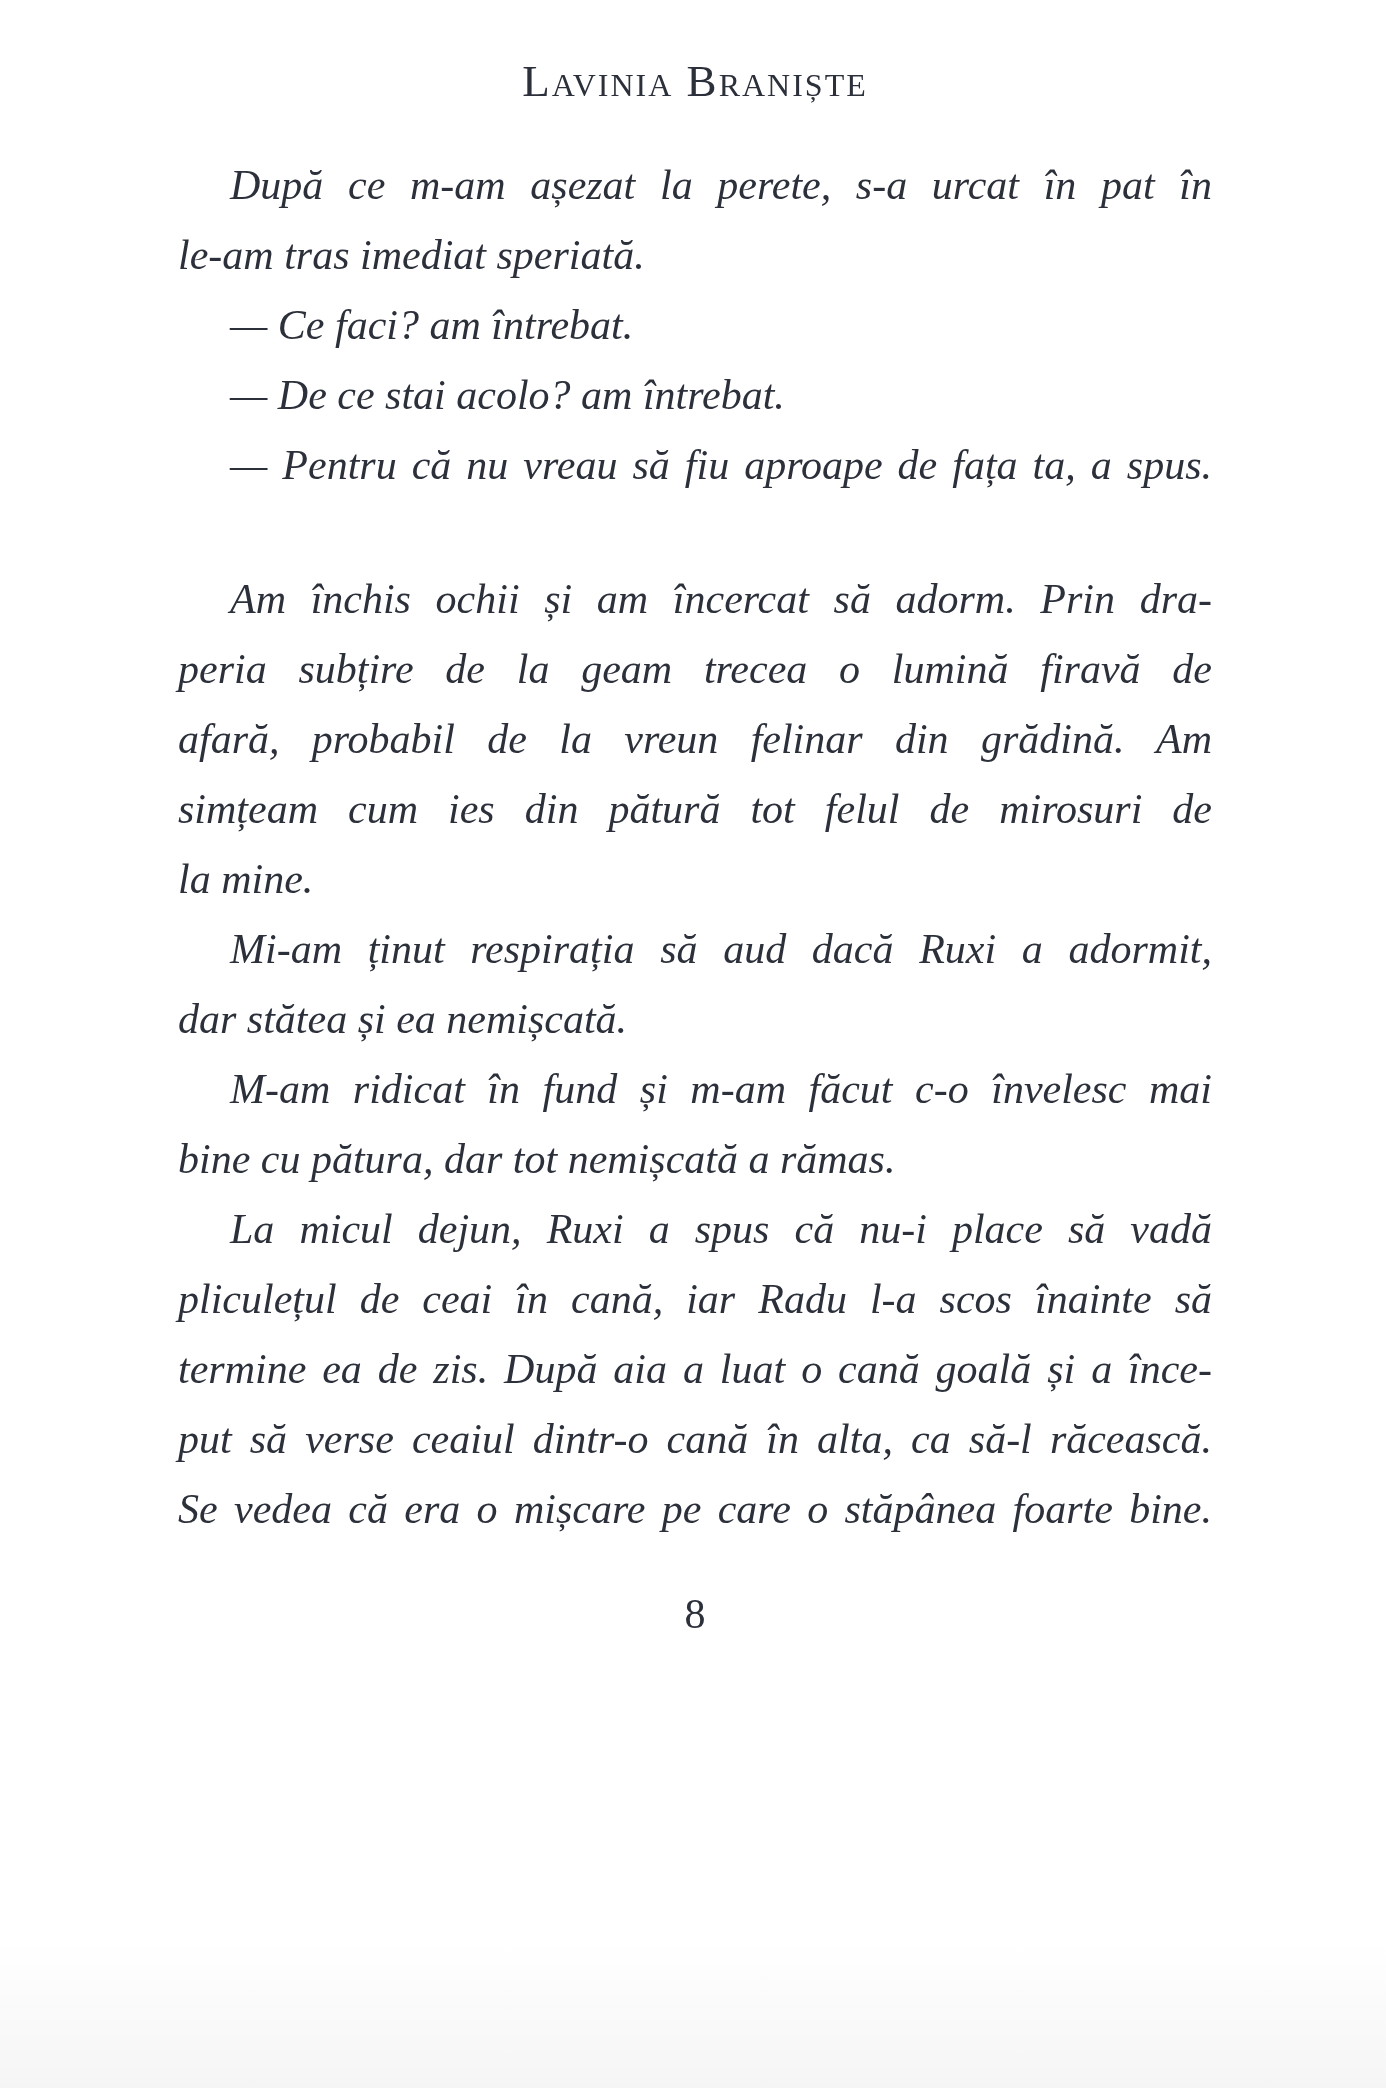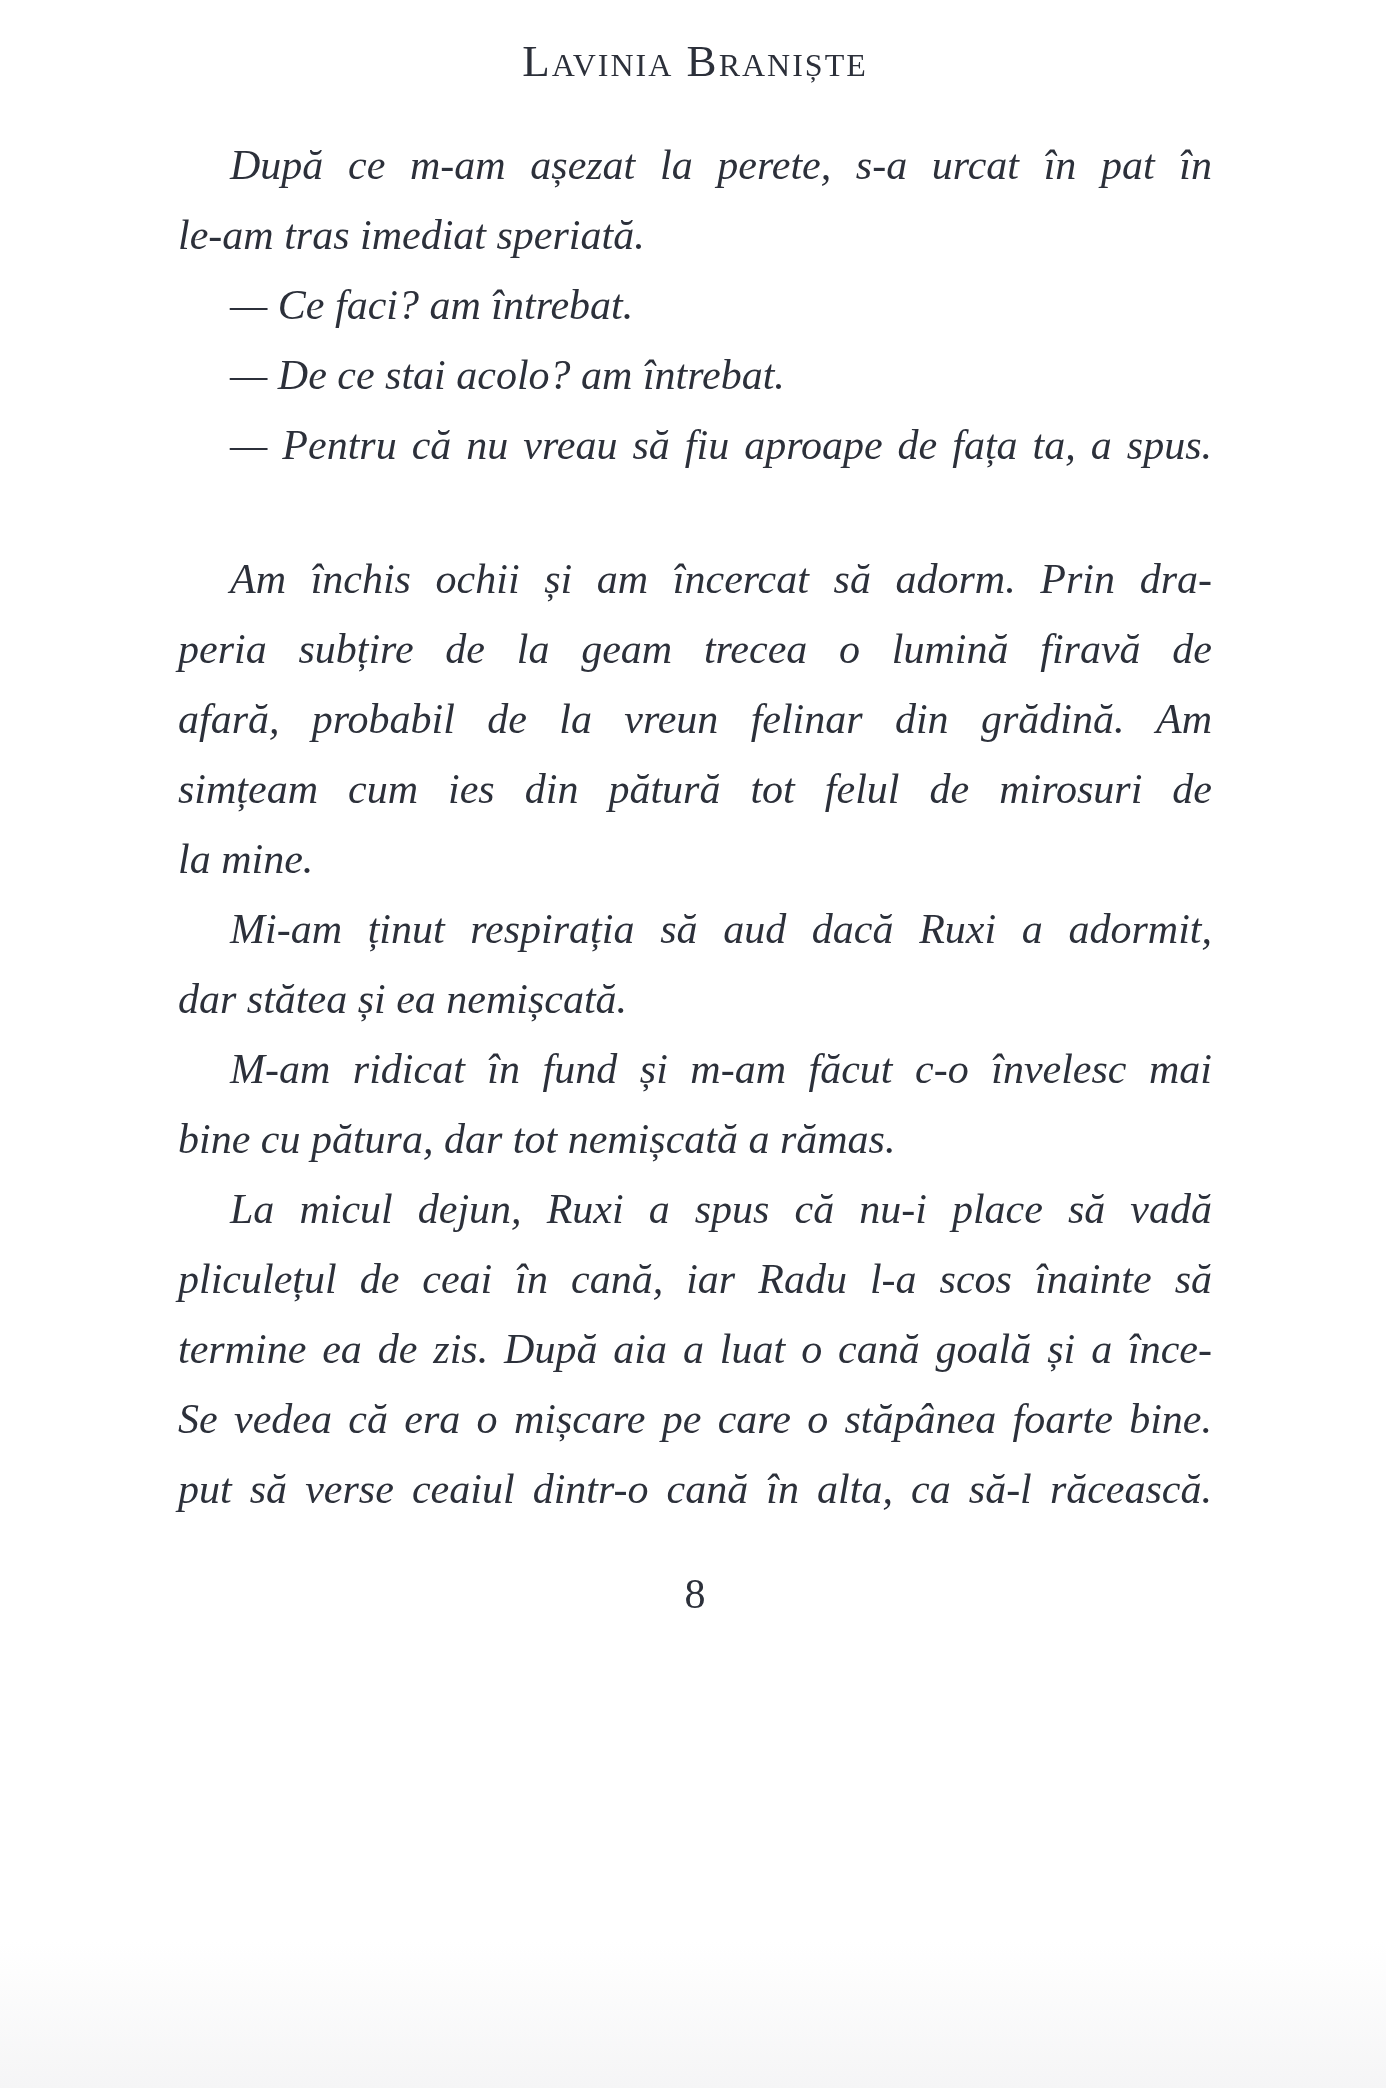--- a/index.html
+++ b/index.html
@@ -11,21 +11,21 @@
     font-family: "Liberation Serif", "DejaVu Serif", serif;
     color: #2c303a;
   }
   .page {
     box-sizing: border-box;
     width: 100%;
     height: 100%;
     padding: 0 174px 0 178px;
   }
   .running-header {
-    margin-top: 36px;
+    margin-top: 56px;
     text-align: center;
     font-variant: small-caps;
     font-size: 45px;
     letter-spacing: 2px;
     line-height: 50px;
     font-weight: normal;
   }
   .page-text {
     margin-top: 44px;
     font-size: 42px;
@@ -83,19 +83,19 @@
         <div class="line">dar stătea și ea nemișcată.</div>
       </div>
       <div class="para">
         <div class="line stretch first">M-am ridicat în fund și m-am făcut c-o învelesc mai</div>
         <div class="line">bine cu pătura, dar tot nemișcată a rămas.</div>
       </div>
       <div class="para">
         <div class="line stretch first">La micul dejun, Ruxi a spus că nu-i place să vadă</div>
         <div class="line stretch">pliculețul de ceai în cană, iar Radu l-a scos înainte să</div>
         <div class="line stretch">termine ea de zis. După aia a luat o cană goală și a înce-</div>
+        <div class="line stretch">put să verse ceaiul dintr-o cană în alta, ca să-l răcească.</div>
         <div class="line stretch">Se vedea că era o mișcare pe care o stăpânea foarte bine.</div>
-        <div class="line stretch">put să verse ceaiul dintr-o cană în alta, ca să-l răcească.</div>
       </div>
     </main>
 
   <footer class="page-number">8</footer>
 </div>
 
 </body></html>

